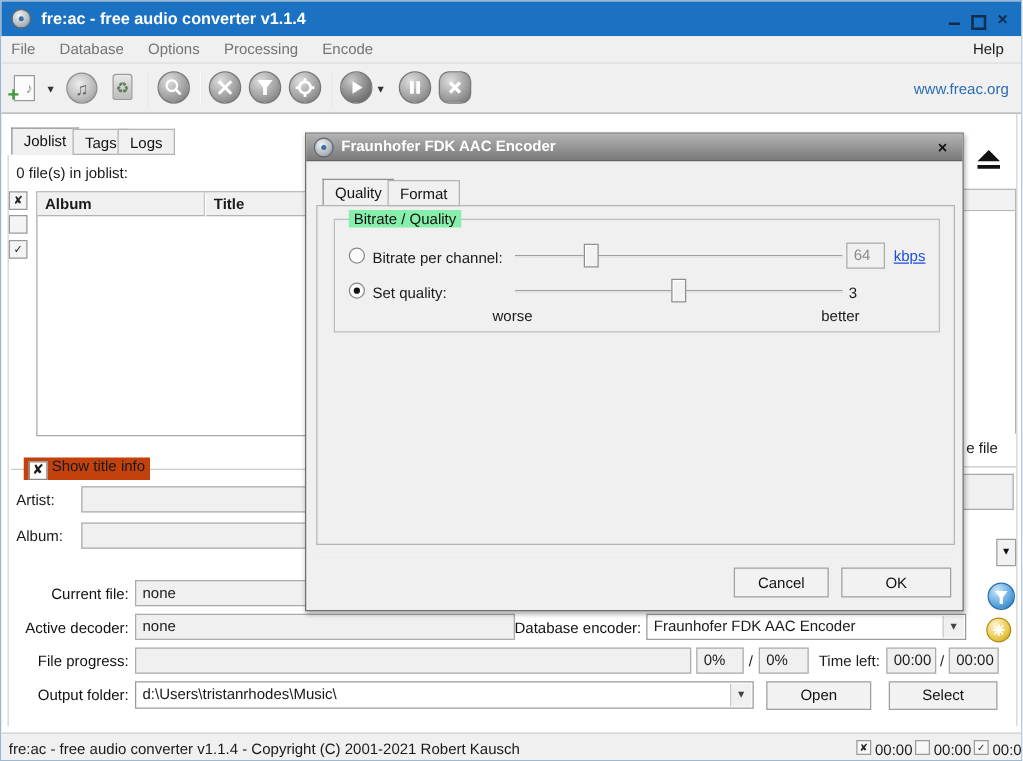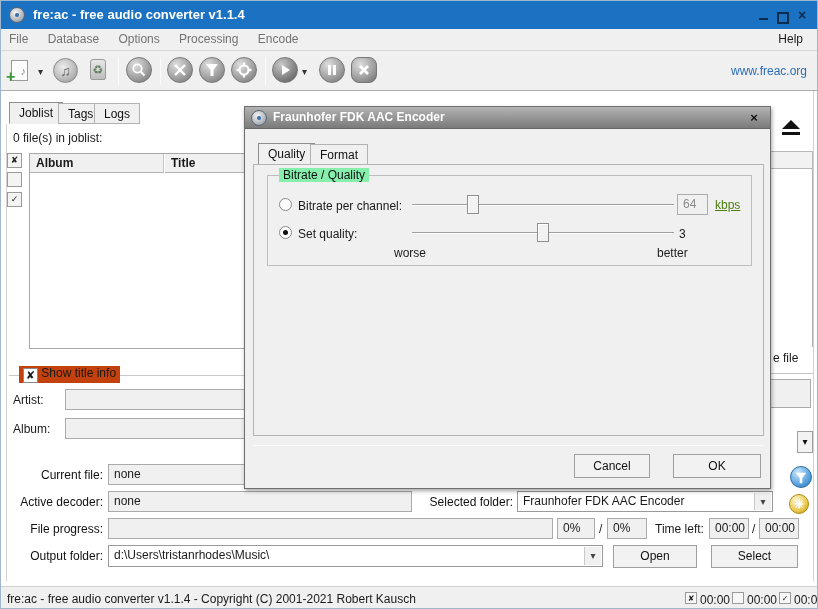--- a/index.html
+++ b/index.html
@@ -44,21 +44,21 @@
   .dtitle{left:0;top:0;width:100%;height:22px;background:linear-gradient(#b3b3b3,#7a7a7a);border-bottom:1px solid #666;color:#fff;}
   .dtitle .txt{position:absolute;left:28px;top:3px;font-weight:bold;font-size:12px;}
   .dclose{right:8px;top:3px;width:16px;height:16px;color:#111;font-weight:bold;font-size:13px;text-align:center;line-height:16px;}
   .tabpage{border:1px solid #b5b5b5;}
   .groupbox{border:1px solid #bdbdbd;}
   .legend{position:absolute;left:11px;top:-8px;background:#86efac;padding:0 4px;color:#111;}
   .radio{width:13px;height:13px;border-radius:50%;border:1px solid #8a8a8a;background:#fdfdfd;}
   .radio .dot{position:absolute;left:3px;top:3px;width:5px;height:5px;border-radius:50%;background:#111;}
   .track{height:2px;background:#9f9f9f;border-bottom:1px solid #fff;}
   .thumb{width:12px;height:19px;background:#f2f2f2;border:1px solid #8f8f8f;box-shadow:inset 1px 1px 0 #fff;}
-  .gray{color:#4d7c0f;text-decoration:underline;}
+  .gray{color:#1d4ed8;text-decoration:underline;}
   
   .statusbar{left:0;top:585px;width:100%;height:40px;background:#f0f0f0;border-top:1px solid #cfcfcf;}
   .indbox{width:12px;height:12px;border:1px solid #9a9a9a;background:#f7f7f7;text-align:center;line-height:11px;font-size:8px;color:#222;}
   .thinline{background:#d2d2d2;}
 </style>
 </head>
 <body>
 
 <div id="app">
 
@@ -193,21 +193,21 @@
         <line x1="1.5" y1="1.5" x2="8.5" y2="8.5" stroke="#fff" stroke-width="1.2"></line>
         <line x1="8.5" y1="1.5" x2="1.5" y2="8.5" stroke="#fff" stroke-width="1.2"></line>
       </svg>
   </div>
 
   <div class="abs rlabel" style="left:0px;top:467px;width:102px;">Current file:</div>
   <div class="abs field" style="left:107px;top:463px;width:633px;height:21px;">none</div>
 
   <div class="abs rlabel" style="left:0px;top:494px;width:102px;">Active decoder:</div>
   <div class="abs field" style="left:107px;top:490px;width:304px;height:21px;">none</div>
-  <div class="abs rlabel" style="left:395px;top:494px;width:117px;">Selected folder:</div>
+  <div class="abs rlabel" style="left:395px;top:494px;width:117px;">Database encoder:</div>
   <div class="abs fieldw" style="left:516px;top:490px;width:256px;height:21px;">
     <span>Fraunhofer FDK AAC Encoder</span>
     <span class="combo-arrow">▾</span>
   </div>
 
   <div class="abs rlabel" style="left:0px;top:521px;width:102px;">File progress:</div>
   <div class="abs field" style="left:107px;top:517px;width:445px;height:21px;"></div>
   <div class="abs field" style="left:556px;top:517px;width:38px;height:21px;">0%</div>
   <div class="abs" style="left:598px;top:521px;">/</div>
   <div class="abs field" style="left:606px;top:517px;width:40px;height:21px;">0%</div>
@@ -262,17 +262,17 @@
       </div>
     <div class="abs" style="left:53px;top:120px;">Set quality:</div>
     <div class="abs track" style="left:167px;top:125px;width:262px;"></div>
     <div class="abs thumb" style="left:292px;top:116px;"></div>
     <div class="abs" style="left:434px;top:120px;">3</div>
 
     <div class="abs" style="left:149px;top:139px;">worse</div>
     <div class="abs" style="left:412px;top:139px;">better</div>
 
     <div class="abs" style="left:8px;top:338px;width:511px;height:1px;background:#c9c9c9;border-bottom:1px solid #fbfbfb;"></div>
-    <div class="abs btn" style="left:329px;top:347px;width:76px;height:24px;line-height:22px;">Cancel</div>
+    <div class="abs btn" style="left:342px;top:347px;width:76px;height:24px;line-height:22px;">Cancel</div>
     <div class="abs btn" style="left:428px;top:347px;width:88px;height:24px;line-height:22px;">OK</div>
   </div>
 
 </div>
 
 </body></html>

